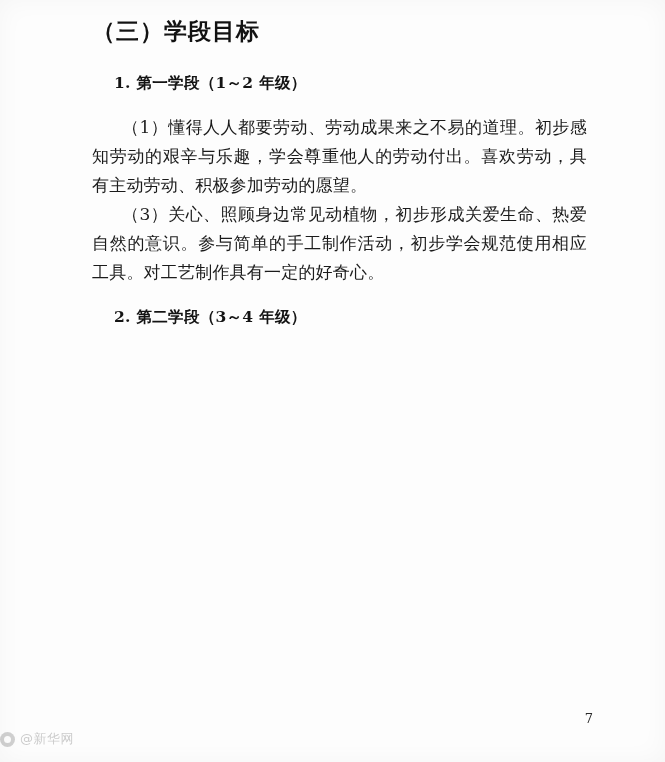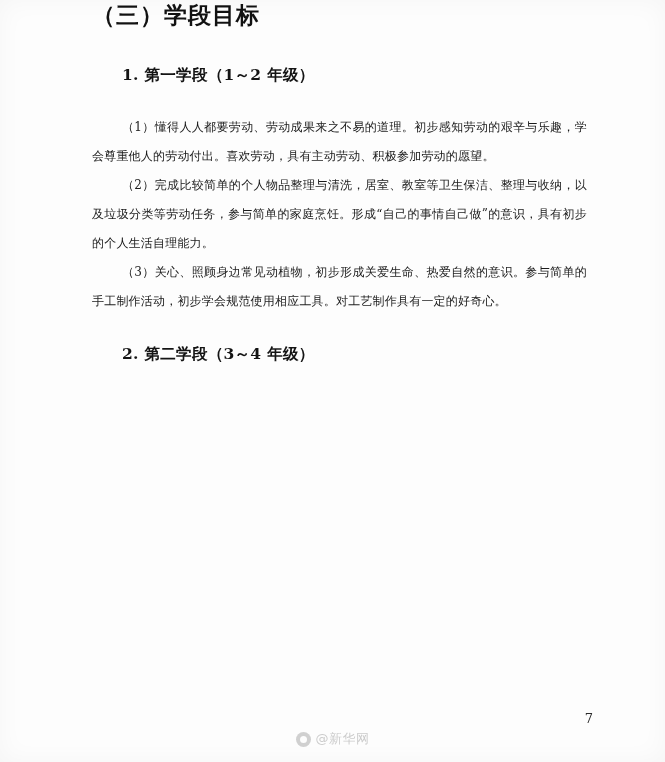--- a/index.html
+++ b/index.html
@@ -21,34 +21,34 @@
     height: 762px;
     box-sizing: border-box;
     padding: 0 78px 0 92px;
     background: #fdfdfd;
   }
   .section-title {
     font-size: 23px;
     font-weight: 700;
     letter-spacing: 1px;
     margin: 0;
-    padding-top: 0;
+    padding-top: 16px;
     color: #121212;
     font-family: "DejaVu Serif", "Liberation Serif", serif;
   }
   .subhead {
     font-size: 15.5px;
     font-weight: 700;
-    margin: 8px;
+    margin: 0;
     padding-left: 22px;
     color: #141414;
     letter-spacing: 0.3px;
   }
   .para {
-    font-size: 12px;
+    font-size: 17px;
     line-height: 29px;
     margin: 0;
     text-align: justify;
     text-justify: inter-ideograph;
     text-indent: 30px;
     color: #1b1b1b;
     letter-spacing: 0.2px;
   }
   .sp-title { height: 26px; }
   .sp-sub   { height: 19px; }
@@ -62,21 +62,20 @@
     color: #2a2a2a;
     font-family: "DejaVu Serif", "Liberation Serif", serif;
   }
   .watermark {
     position: absolute;
     left: 0;
     right: 0;
     bottom: 14px;
     display: flex;
     align-items: center;
-    justify-content: center;
     gap: 5px;
     opacity: 0.45;
   }
   .wm-eye {
     width: 15px;
     height: 15px;
     border-radius: 50%;
     background: #9a9a9a;
     position: relative;
     display: inline-block;
@@ -115,21 +114,20 @@
   <h1 class="section-title">（三）学段目标</h1>
 
   <div class="sp-title"></div>
 
   <h2 class="subhead">1. 第一学段（1～2 年级）</h2>
 
   <div class="sp-sub"></div>
 
   <p class="para">（1）懂得人人都要劳动、劳动成果来之不易的道理。初步感知劳动的艰辛与乐趣，学会尊重他人的劳动付出。喜欢劳动，具有主动劳动、积极参加劳动的愿望。</p>
 
-  <p class="para">（2）完成比较简单的个人物品整理与清洗，居室、教室等卫生保洁、整理与收纳，以及垃圾分类等劳动任务，参与简单的家庭烹饪。形成“自己的事情自己做”的意识，具有初步的个人生活自理能力。</p>
 
   <p class="para">（3）关心、照顾身边常见动植物，初步形成关爱生命、热爱自然的意识。参与简单的手工制作活动，初步学会规范使用相应工具。对工艺制作具有一定的好奇心。</p>
 
 
 
   <div class="sp-block"></div>
 
   <h2 class="subhead">2. 第二学段（3～4 年级）</h2>
 
   <div class="sp-sub"></div>

